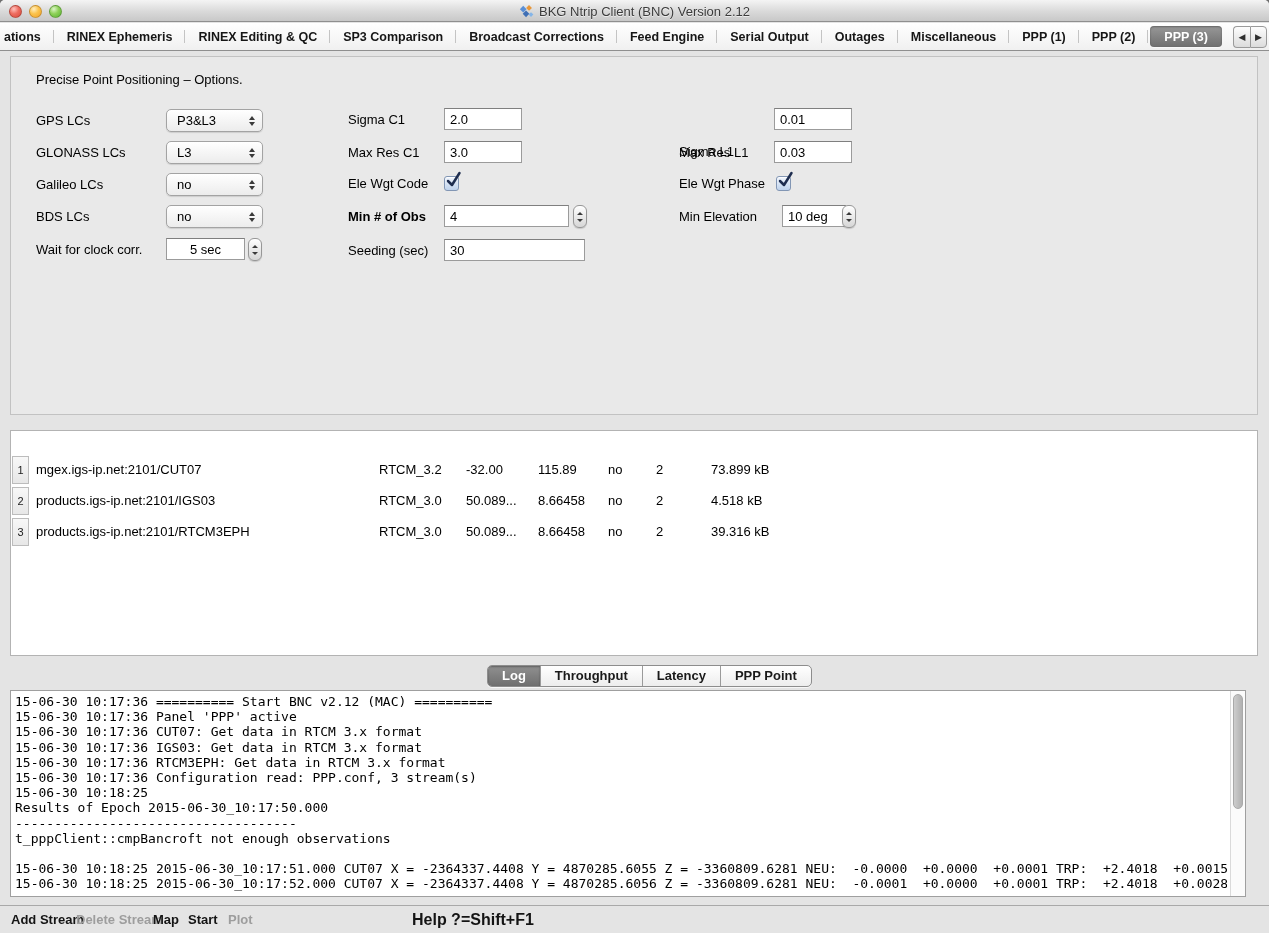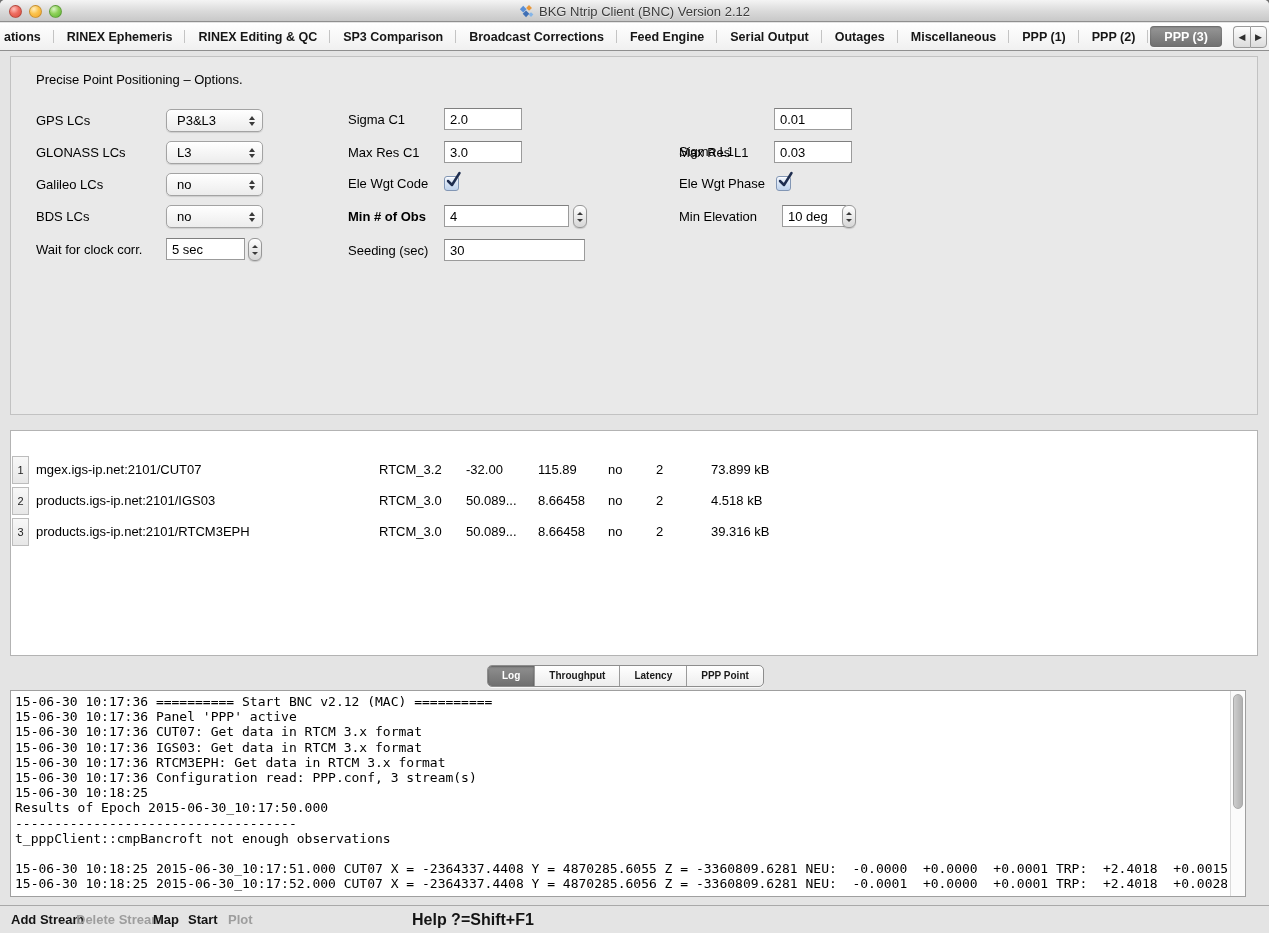--- a/index.html
+++ b/index.html
@@ -113,21 +113,21 @@
   .c-nmea    { left:597px; }
   .c-ntrip   { left:645px; }
   .c-bytes   { left:700px; }
   
   #view-tabs {
     position:absolute; left:487px; top:665px; height:22px;
     display:flex; border:1px solid #8d8d8d; border-radius:5px; overflow:hidden;
     background:linear-gradient(#ffffff,#ededed); box-shadow:0 1px 0 rgba(255,255,255,.7);
   }
   .seg {
-    padding:0 14px; font-size:10px; font-weight:bold; color:#1a1a1a;
+    padding:0 14px; font-size:13px; font-weight:bold; color:#1a1a1a;
     line-height:20px; border-right:1px solid #9a9a9a; cursor:default; white-space:nowrap;
   }
   .seg:last-child { border-right:none; }
   .seg.selected {
     background:linear-gradient(#909090,#6f6f6f); color:#ffffff;
     box-shadow:inset 0 1px 2px rgba(0,0,0,.35);
   }
   
   #log-panel {
     position:absolute; left:10px; top:690px; width:1236px; height:207px;
@@ -229,21 +229,21 @@
     <div class="opt-label" style="left:25px; top:148px;">BDS LCs</div>
     <div class="combo" style="left:155px; top:148px; width:97px;">
       <span>no</span>
       <span class="combo-arrows">
           <i class="tri-up"></i>
           <i class="tri-down"></i>
         </span>
     </div>
 
     <div class="opt-label" style="left:25px; top:181px;">Wait for clock corr.</div>
-    <input class="txt-input" style="left: 155px; top: 181px; width: 79px;" value="5 sec">
+    <input class="txt-input" style="left: 155px; top: 181px; width: 79px; text-align: center;" value="5 sec">
     <div class="stepper" style="left:237px; top:181px;">
         <i class="tri-up"></i>
         <i class="tri-down"></i>
       </div>
 
     <div class="opt-label" style="left:337px; top:51px;">Sigma C1</div>
     <input class="txt-input" style="left: 433px; top: 51px; width: 78px;" value="2.0">
 
     <div class="opt-label" style="left:337px; top:84px;">Max Res C1</div>
     <input class="txt-input" style="left: 433px; top: 84px; width: 78px;" value="3.0">

